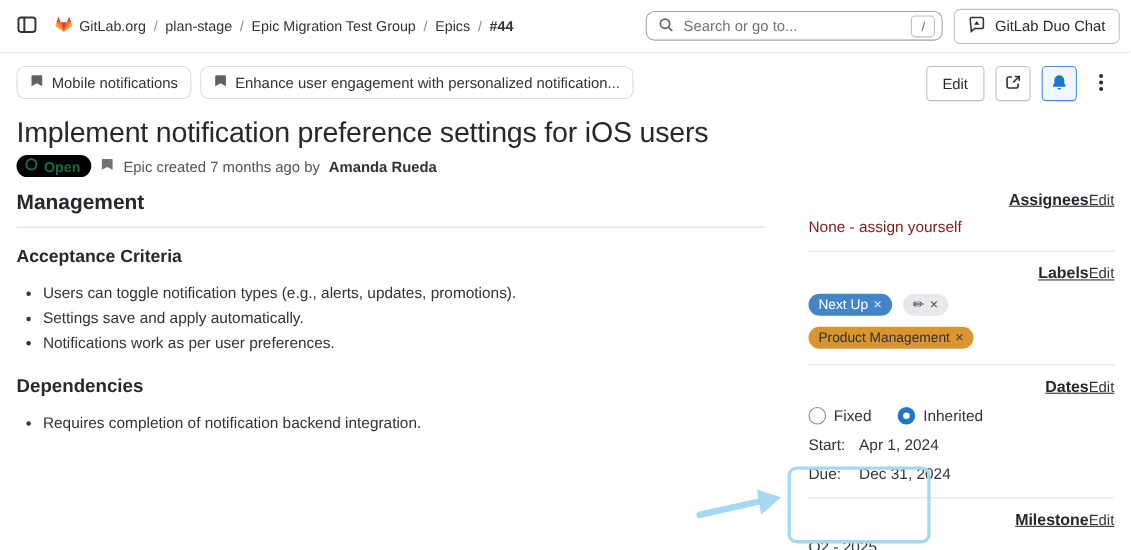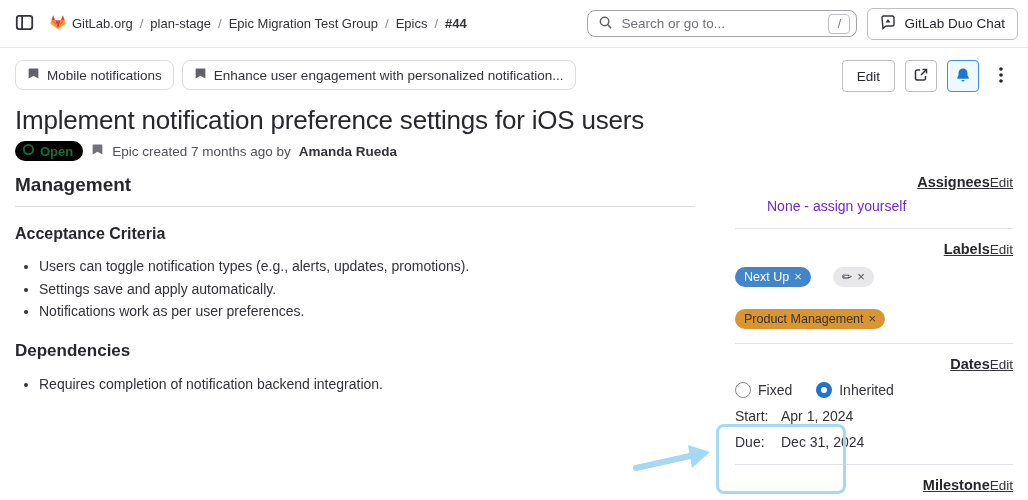--- a/index.html
+++ b/index.html
@@ -55,23 +55,23 @@
   .main h3 { font-size:16px; font-weight:700; color:#28272d; margin:18px 0 12px; }
   .main h3.deps { font-size:17px; }
   .main ul { margin:0 0 18px 24px; }
   .main li { font-size:14px; line-height:22.5px; color:#333238; }
 
   
   .sidebar { width:278px; margin-left:40px; flex:none; font-size:14px; }
   .side-head { display:flex; justify-content:flex-end; align-items:baseline;text-decoration:underline; }
   .side-title { font-weight:700; font-size:14.5px; color:#28272d; }
   .side-edit { font-size:13.5px; color:#333238; cursor:pointer; background:none; border:none; padding:0; }
-  .side-val { color:#6d28d9; margin-top:8px;margin-left:32px; }
+  .side-val { color:#7f1d1d; margin-top:8px; }
   .side-hr { border:none; border-top:1px solid #e3e2e6; margin:14px 0 12px; }
-  .labels-row { display:flex; gap:22px; margin-top:10px; flex-wrap:wrap; align-items:center; }
+  .labels-row { display:flex; gap:10px; margin-top:10px; flex-wrap:wrap; align-items:center; }
   .pill { display:inline-flex; align-items:center; gap:5px; border-radius:10px; padding:2px 9px;
           font-size:12.5px; line-height:16px; cursor:default; white-space:nowrap; }
   .pill .x { cursor:pointer; font-size:13px; opacity:.85; }
   .radio-row { display:flex; gap:24px; margin-top:10px; align-items:center; color:#333238; }
   .radio-opt { display:flex; gap:7px; align-items:center; cursor:pointer; }
   .radio { width:16px; height:16px; border-radius:50%; border:1px solid #89888d; background:#fff; flex:none; }
   .radio.on { border:5px solid #1f75cb; }
   .date-line { display:flex; margin-top:10px; color:#333238; }
   .date-label { width:46px; }
   .milestone-val { color:#333238; margin-top:8px; }

